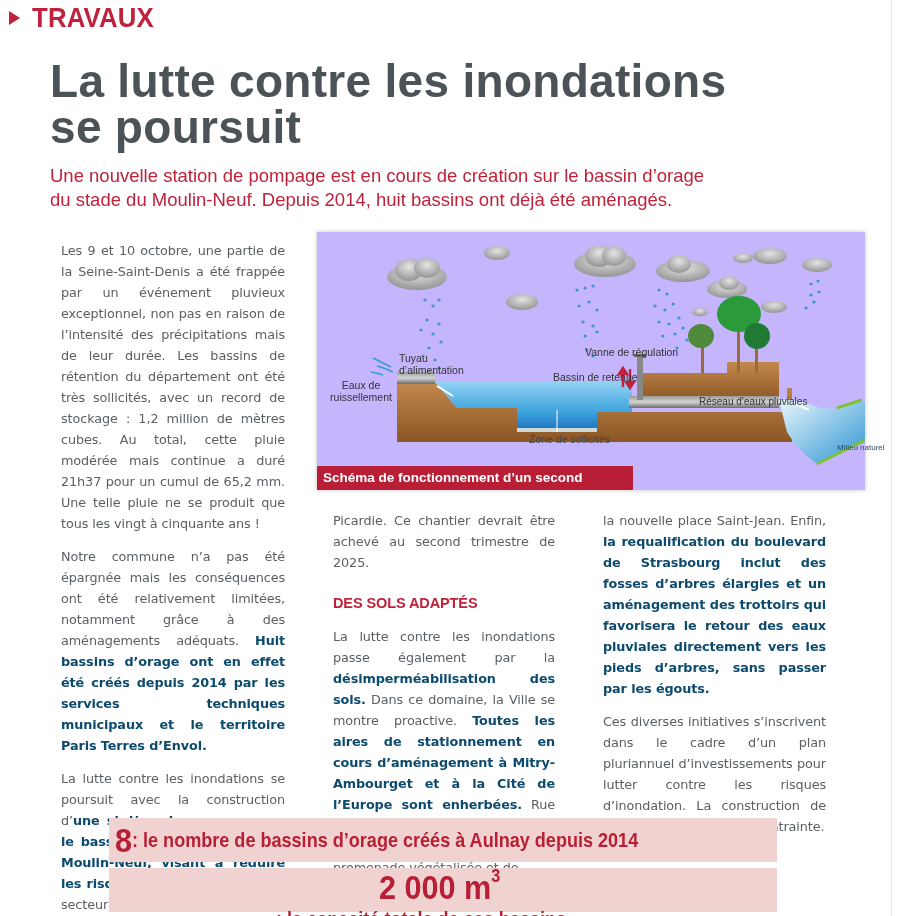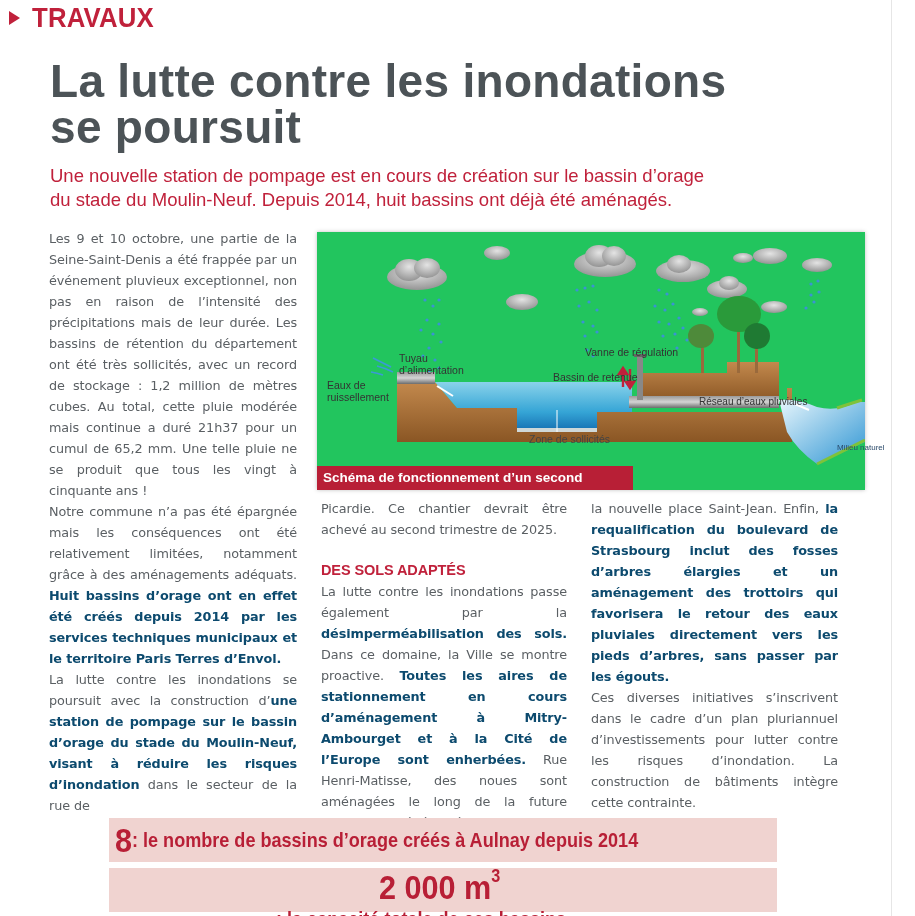--- a/index.html
+++ b/index.html
@@ -10,31 +10,31 @@
   .kicker .tri { width:0; height:0; border-top:7px solid transparent; border-bottom:7px solid transparent; border-left:11px solid #c0213b; margin-right:12px; }
   .kicker .label { font-family:"Liberation Sans", sans-serif; font-weight:bold; font-size:28px; color:#c0213b; letter-spacing:0.2px; transform:scaleX(0.92); transform-origin:left center; }
 
   .title { position:absolute; left:50px; top:58px; margin:0; font-family:"Liberation Sans", sans-serif; font-weight:bold; font-size:46px; line-height:46px; color:#4c5357; letter-spacing:0.3px; width:820px; }
   .title span { display:block; }
 
   .lead { position:absolute; left:50px; top:164px; font-family:"Liberation Sans", sans-serif; font-size:18.5px; line-height:24px; color:#c0213b; width:800px; }
   .lead span { display:block; }
 
   .col { position:absolute; font-family:"DejaVu Sans", sans-serif; font-size:12.8px; line-height:21px; color:#5a5f63; text-align:justify; text-align-last:left; letter-spacing:-0.1px; }
-  .col p { margin:0; }
+  .col p { margin:12px; }
   .col b { color:#0c4a6e; font-weight:bold; }
   .col1 { left:49px; top:228px; width:248px; }
   .col2 { left:321px; top:498px; width:246px; }
   .col3 { left:591px; top:498px; width:247px; }
   .subhead { font-family:"Liberation Sans", sans-serif; font-weight:bold; font-size:14.5px; color:#c0213b; margin-top:20px !important; line-height:21px; }
 
-  .diagram { position:absolute; left:317px; top:232px; width:548px; height:258px; background:#22c55e; box-shadow:0 0 4px rgba(0,0,0,0.25); }
+  .diagram { position:absolute; left:317px; top:232px; width:548px; height:258px; background:#c4b5fd; box-shadow:0 0 4px rgba(0,0,0,0.25); }
   .diagram svg { position:absolute; left:0; top:0; }
   .dlabel { position:absolute; font-family:"Liberation Sans", sans-serif; font-size:10.5px; color:#333; line-height:12px; white-space:nowrap; }
-  .dlabel.right { text-align:left; }
+  .dlabel.right { text-align:center; }
   .caption { position:absolute; left:0; top:234px; height:24px; width:316px; background:#b81f36; color:#fff; font-family:"Liberation Sans", sans-serif; font-weight:bold; font-size:13.5px; line-height:24px; padding-left:6px; box-sizing:border-box; }
 
   .stat { position:absolute; left:109px; height:44px; background:#f0d3d0; display:flex; align-items:center; box-sizing:border-box; padding-left:6px; color:#b81f36; font-family:"Liberation Sans", sans-serif; }
   .stat1 { top:818px; width:668px; }
   .stat2 { top:868px; width:668px;flex-direction:column; }
   .stat .big { font-weight:bold; font-size:34px; letter-spacing:0px; transform:scaleX(0.9); transform-origin:left center; }
   .stat .big sup { font-size:18px; vertical-align:top; position:relative; top:-2px; }
   .stat .rest { font-weight:bold; font-size:21px; transform:scaleX(0.86); transform-origin:left center; white-space:nowrap; margin-left:-2px; }
 </style>
 </head>

